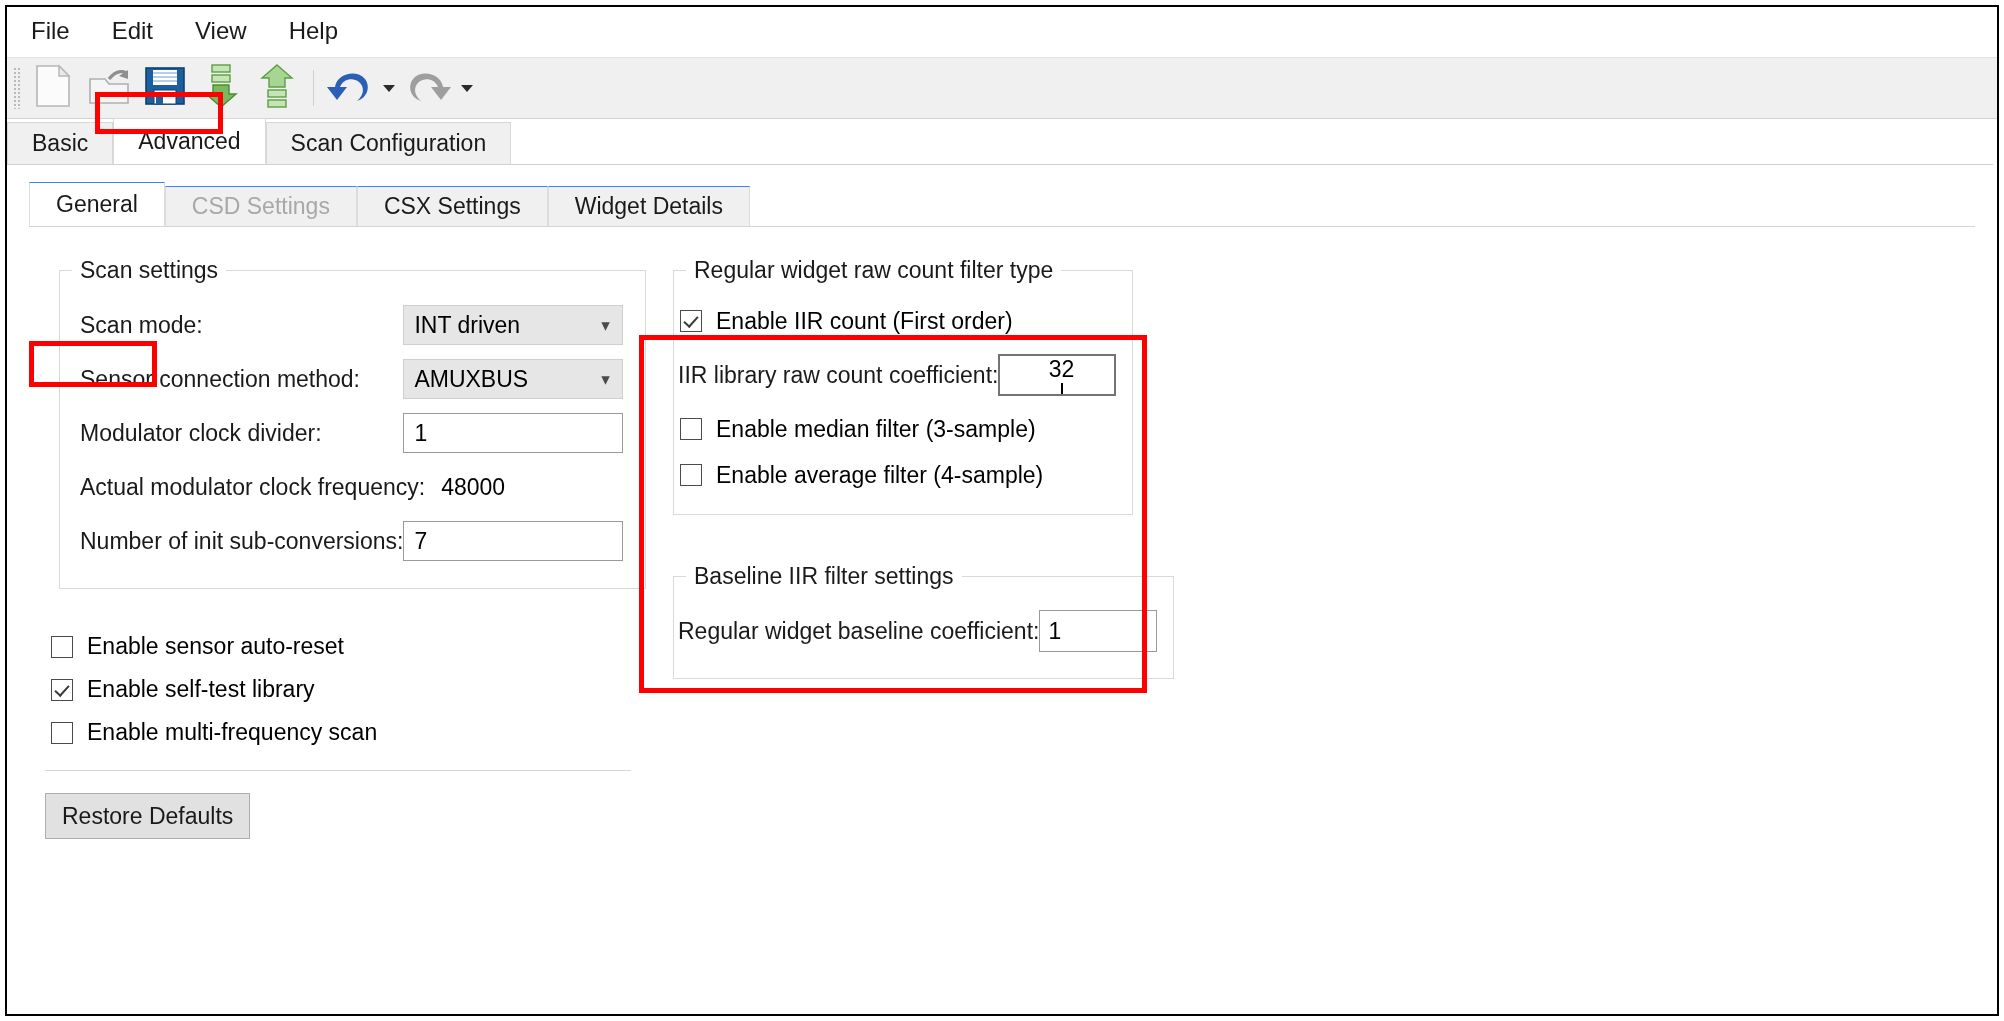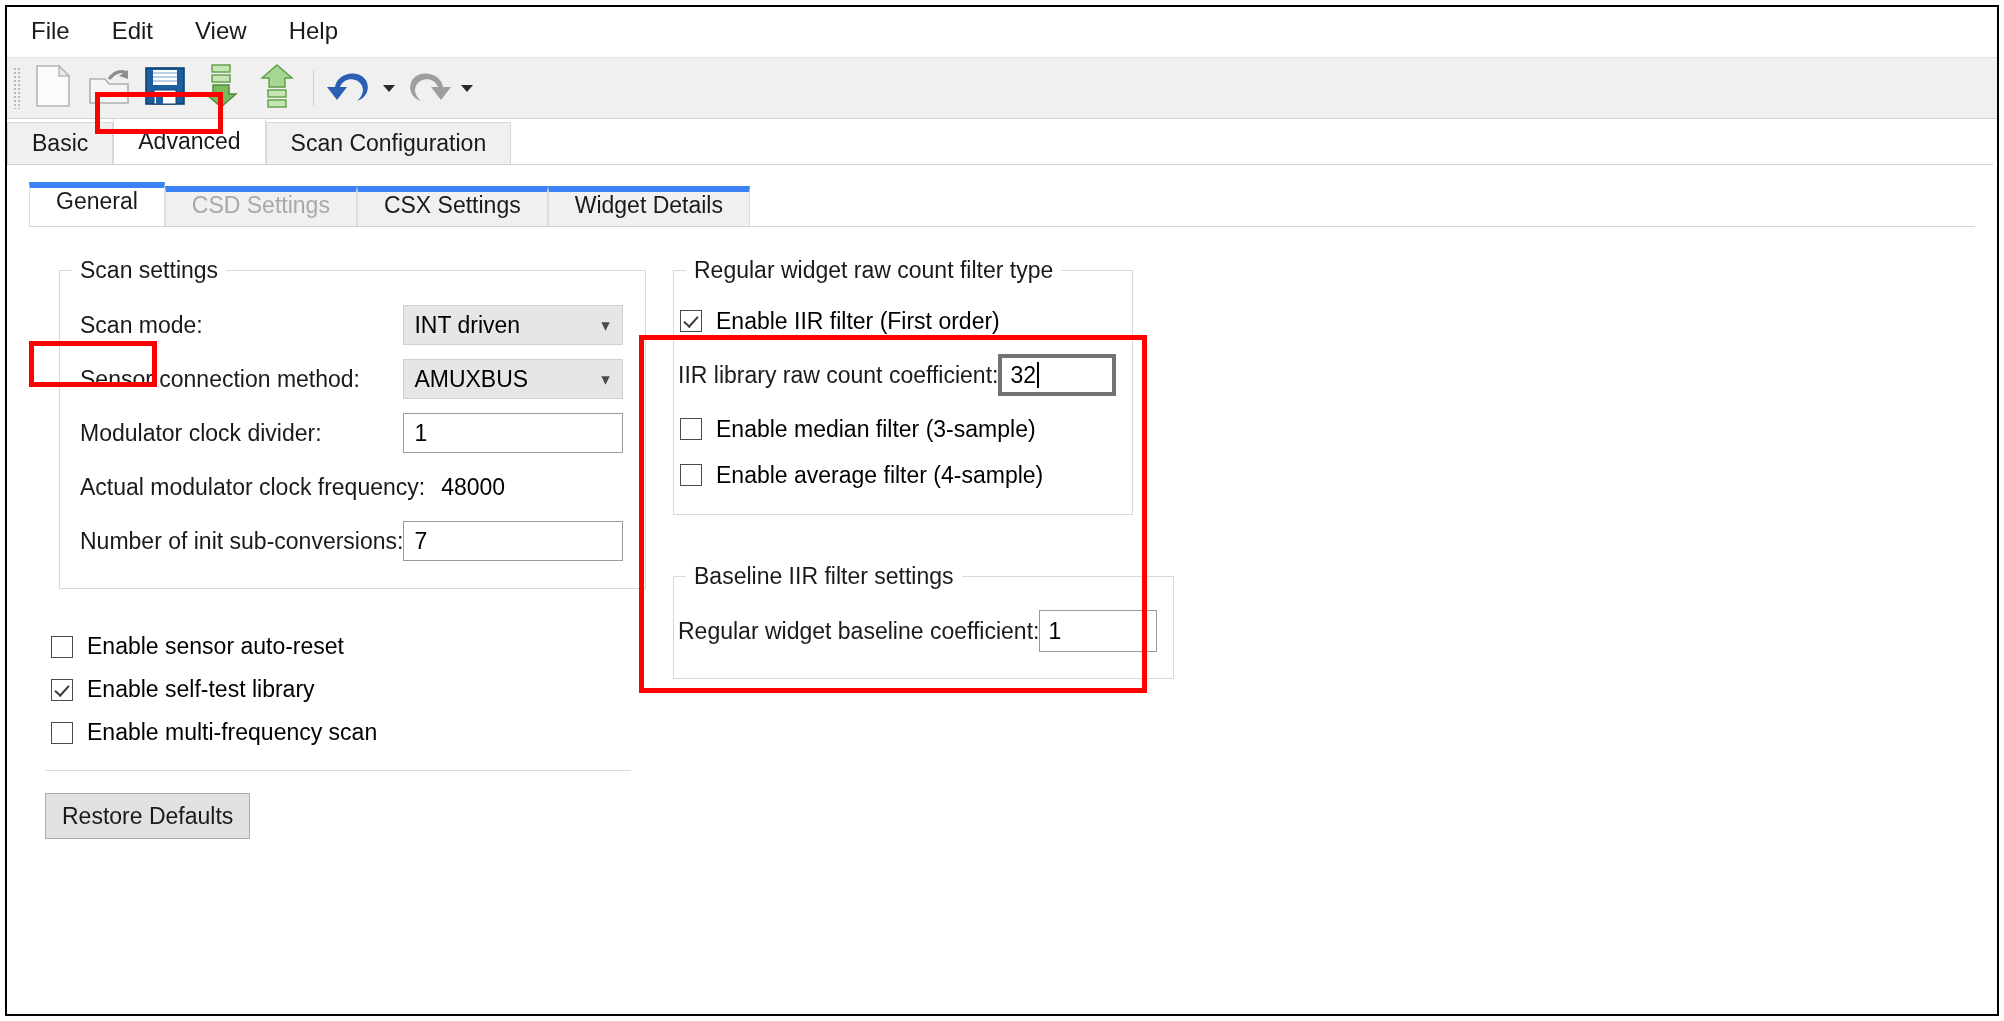--- a/index.html
+++ b/index.html
@@ -152,25 +152,25 @@
     height: 44px;
     display: flex;
     align-items: flex-end;
     border-bottom: 1px solid #d4d4d4;
     box-sizing: border-box;
   }
   .subtab {
     height: 40px;
     padding: 0 26px;
     display: flex;
-    align-items: flex-start;
+    align-items: center;
     font-size: 23px;
     background: #f0f0f0;
     border-left: 1px solid #dcdcdc;
-    border-top: 6px solid #3b82f6;
+    border-top: 1px solid #3b82f6;
     border-right: 1px solid #dcdcdc;
     color: #1a1a1a;
     box-sizing: border-box;
     cursor: default;
     white-space: nowrap;
   }
   .subtab.selected {
     background: #ffffff;
     height: 44px;
     border-bottom: 1px solid #ffffff;
@@ -312,21 +312,22 @@
     height: 42px;
     margin-left: auto;
     box-sizing: border-box;
     display: flex;
     align-items: center;
     font-size: 23px;
     background: #ffffff;
     padding-left: 8px;
   }
   .r-ctl.focused {
-    border: 4px solid #737373;
+    border: 2px solid #737373;
+    flex-direction: column;
   }
   .r-ctl.normal {
     border: 1px solid #9a9a9a;
   }
   .caret-bar {
     display: inline-block;
     width: 2px;
     height: 26px;
     background: #000;
     margin-left: 1px;
@@ -540,21 +541,21 @@
         <div class="btn">Restore Defaults</div>
       </div>
 
       <div class="right-col">
 
         <fieldset class="group">
           <legend>Regular widget raw count filter type</legend>
 
           <div class="check-row">
             <span class="cb checked"></span>
-            <span class="ctext">Enable IIR filter (First order)</span>
+            <span class="ctext">Enable IIR count (First order)</span>
           </div>
 
           <div class="form-row" style="height:62px;">
             <span class="lbl">IIR library raw count coefficient:</span>
             <div class="r-ctl focused">
               <span>32</span>
               <span class="caret-bar"></span>
             </div>
           </div>
 

